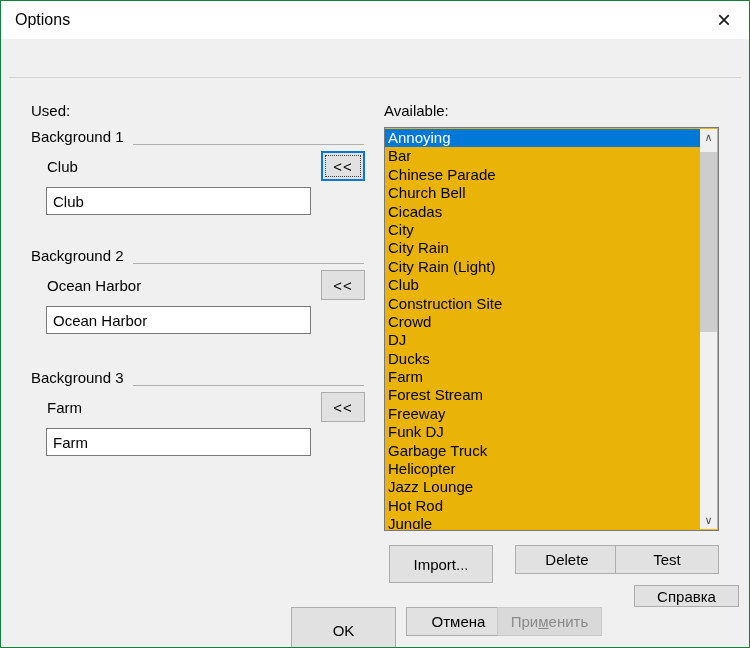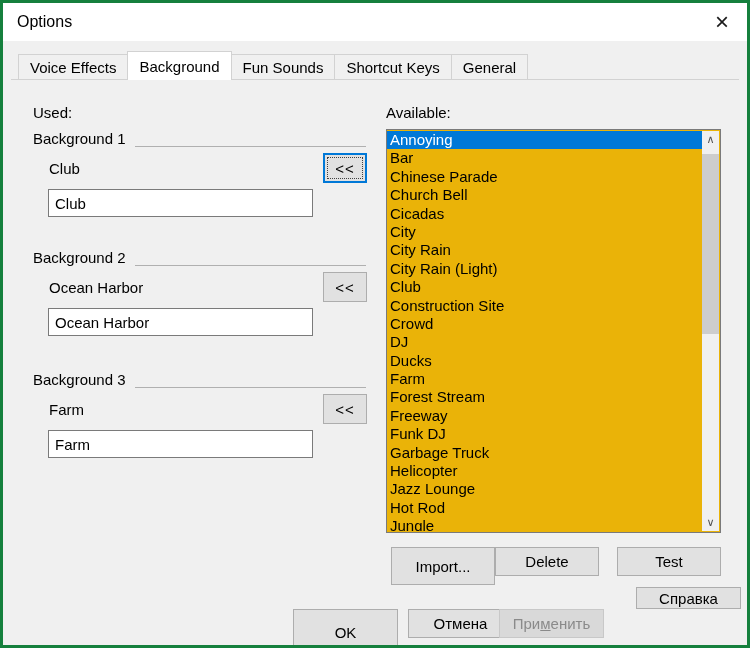--- a/index.html
+++ b/index.html
@@ -3,21 +3,21 @@
 <meta charset="utf-8">
 <style>
   * { box-sizing: border-box; margin: 0; padding: 0; }
   html, body { background: #c8c8c8; }
   body { font-family: "Liberation Sans", sans-serif; }
 
   .dialog {
     position: relative;
     width: 750px; height: 648px;
     background: #f0f0f0;
-    border: 3px solid #15803d;
+    border: 1px solid #15803d;
     overflow: hidden;
     font-size: 15px; color: #000;
   }
 
   
   .titlebar {
     position: absolute; left: 0; top: 0; right: 0; height: 38px;
     background: #ffffff;
     display: flex; align-items: center; padding-left: 14px;
   }
@@ -123,27 +123,20 @@
 <div class="dialog">
 
   <div class="titlebar">
     <span class="title">Options</span>
     <div class="close-btn">
       <span class="close-glyph">×</span>
     </div>
   </div>
 
   <div class="tabstrip-line"></div>
-  <div class="tabstrip">
-      <div class="tab">Voice Effects</div>
-      <div class="tab active">Background</div>
-      <div class="tab">Fun Sounds</div>
-      <div class="tab">Shortcut Keys</div>
-      <div class="tab">General</div>
-    </div>
 
   <div class="label used-label">Used:</div>
   <div class="label available-label">Available:</div>
 
   <div>
       <div class="group-header" style="top: 128px;">
         <span class="gh-text">Background 1</span>
         <span class="gh-line"></span>
       </div>
       <div class="group-name" style="top: 158px;">Club</div>
@@ -196,21 +189,21 @@
       </div>
       <div class="sb-thumb"></div>
       <div class="sb-arrow down">
         <span>∨</span>
       </div>
     </div>
   </div>
 
   <div>
       <button class="btn" style="left: 388px; top: 544px; width: 104px; height: 38px;">Import...</button>
-      <button class="btn" style="left: 492px; top: 544px; width: 104px; height: 29px;">Delete</button>
+      <button class="btn" style="left: 514px; top: 544px; width: 104px; height: 29px;">Delete</button>
       <button class="btn" style="left: 614px; top: 544px; width: 104px; height: 29px;">Test</button>
     </div>
   <div>
       <button class="btn" style="left: 290px; top: 606px; width: 105px; height: 47px;">OK</button>
       <button class="btn" style="left: 405px; top: 606px; width: 105px; height: 29px;">Отмена</button>
       <button class="btn disabled" style="left: 496px; top: 606px; width: 105px; height: 29px;">При<u>м</u>енить</button>
       <button class="btn" style="left: 633px; top: 584px; width: 105px; height: 22px;">Справка</button>
     </div>
 
 </div>

